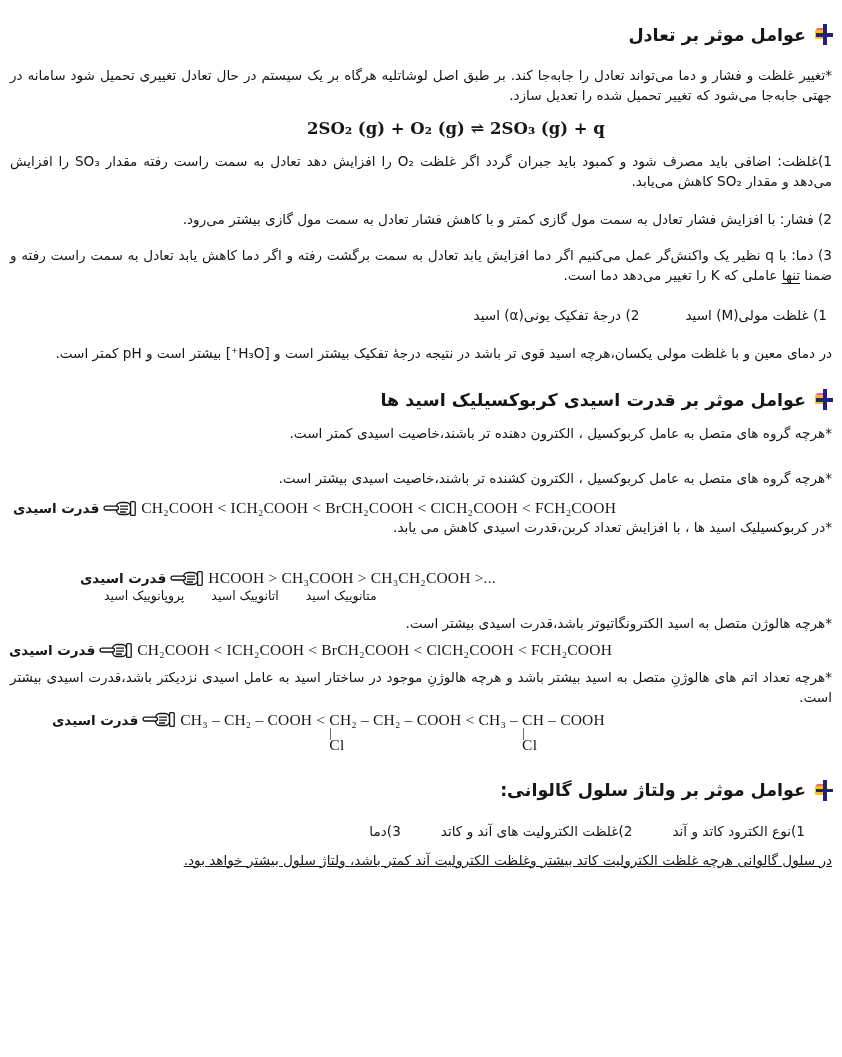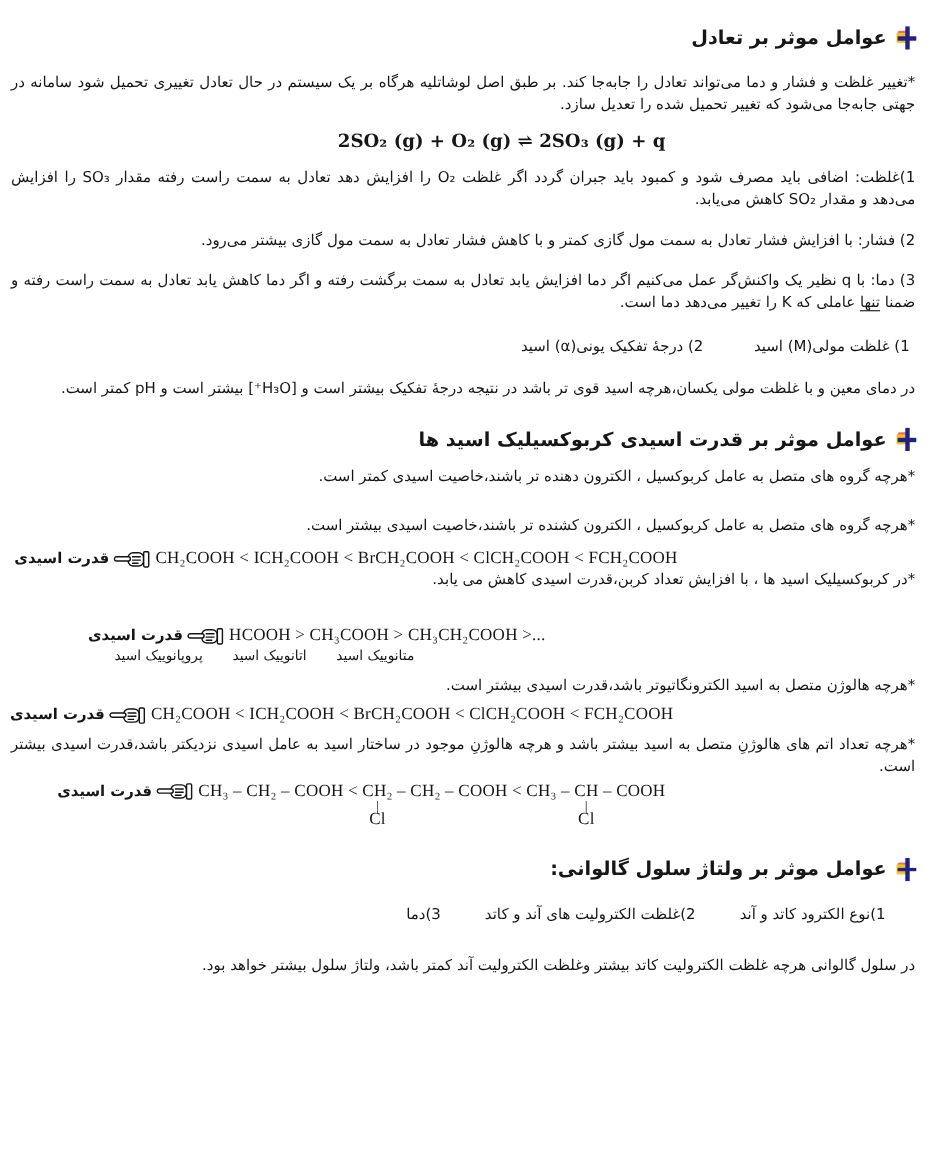--- a/index.html
+++ b/index.html
@@ -45,21 +45,21 @@
   .frow .apl{
     direction:rtl;display:inline-block;vertical-align:middle;
     font-size:13.5px;font-weight:bold;
   }
   .frow .hand{display:inline-block;vertical-align:middle;margin:0 4px;}
   .frow .formula{
     display:inline-block;vertical-align:middle;
     font-family:Liberation Serif, serif;
     font-size:15.5px;letter-spacing:.2px;
   }
-  .fstack{display:inline-flex;flex-direction:column;align-items:center;vertical-align:top;line-height:1.15;}
+  .fstack{display:inline-flex;flex-direction:column;vertical-align:top;line-height:1.15;}
   .fstack .bond{line-height:.55;font-size:13px;}
   .srow .formula{vertical-align:top;}
 
   
   .series-labels{
     direction:ltr;display:flex;gap:27px;padding-left:97px;
     font-size:12.5px;margin-top:1px;
   }
   .series-labels span{direction:rtl;}
 </style>
@@ -191,15 +191,15 @@
     </span>
     <span class="htxt">عوامل موثر بر ولتاژ سلول گالوانی:</span>
   </div>
 
   <div class="optrow" style="margin-top:22px;gap:40px;padding-right:30px;">
     <span>1)نوع الکترود کاتد و آند</span>
     <span>2)غلظت الکترولیت های آند و کاتد</span>
     <span>3)دما</span>
   </div>
 
-  <p class="para single" style="margin-top:29px;">در سلول گالوانی هرچه غلظت الکترولیت کاتد بیشتر وغلظت الکترولیت آند کمتر باشد، ولتاژ سلول بیشتر خواهد بود.</p>
+  <p class="para single" style="margin-top:11px;text-decoration:underline;">در سلول گالوانی هرچه غلظت الکترولیت کاتد بیشتر وغلظت الکترولیت آند کمتر باشد، ولتاژ سلول بیشتر خواهد بود.</p>
 
 </div>
 
 </body></html>

